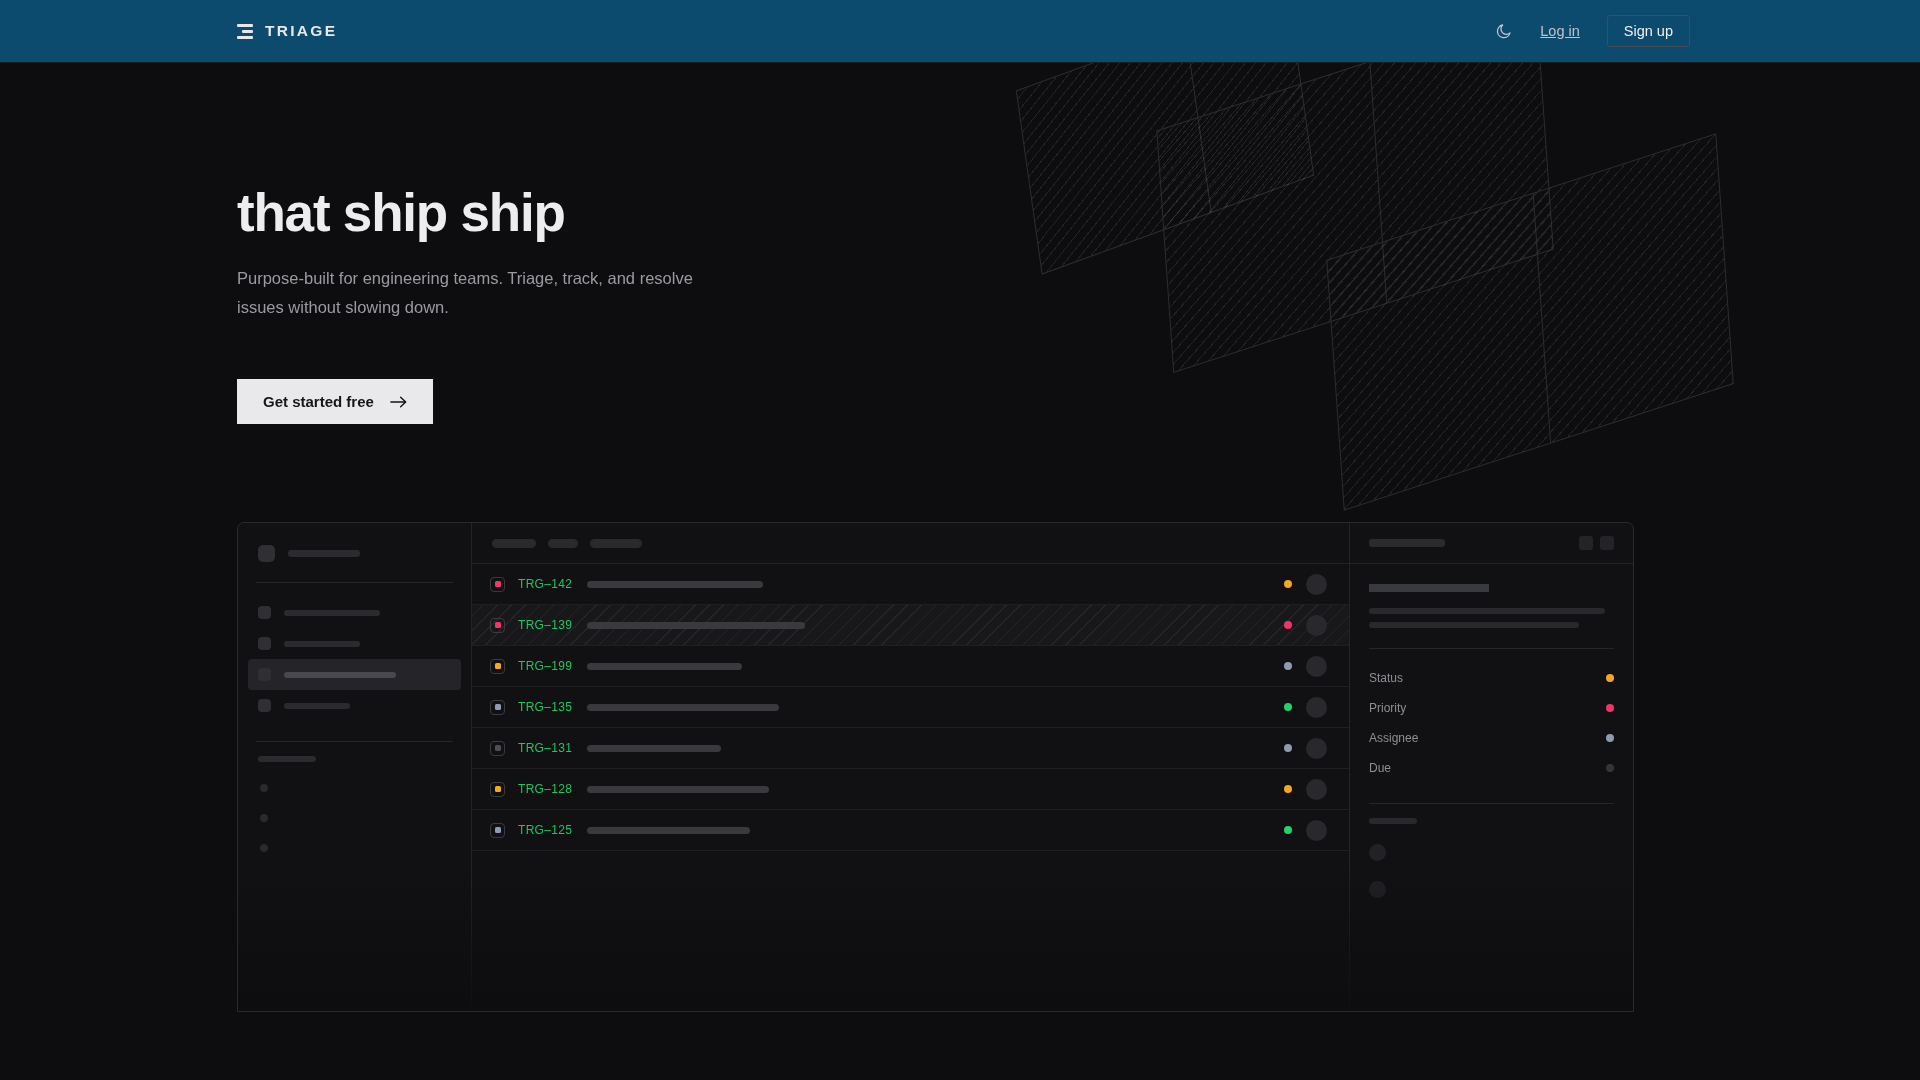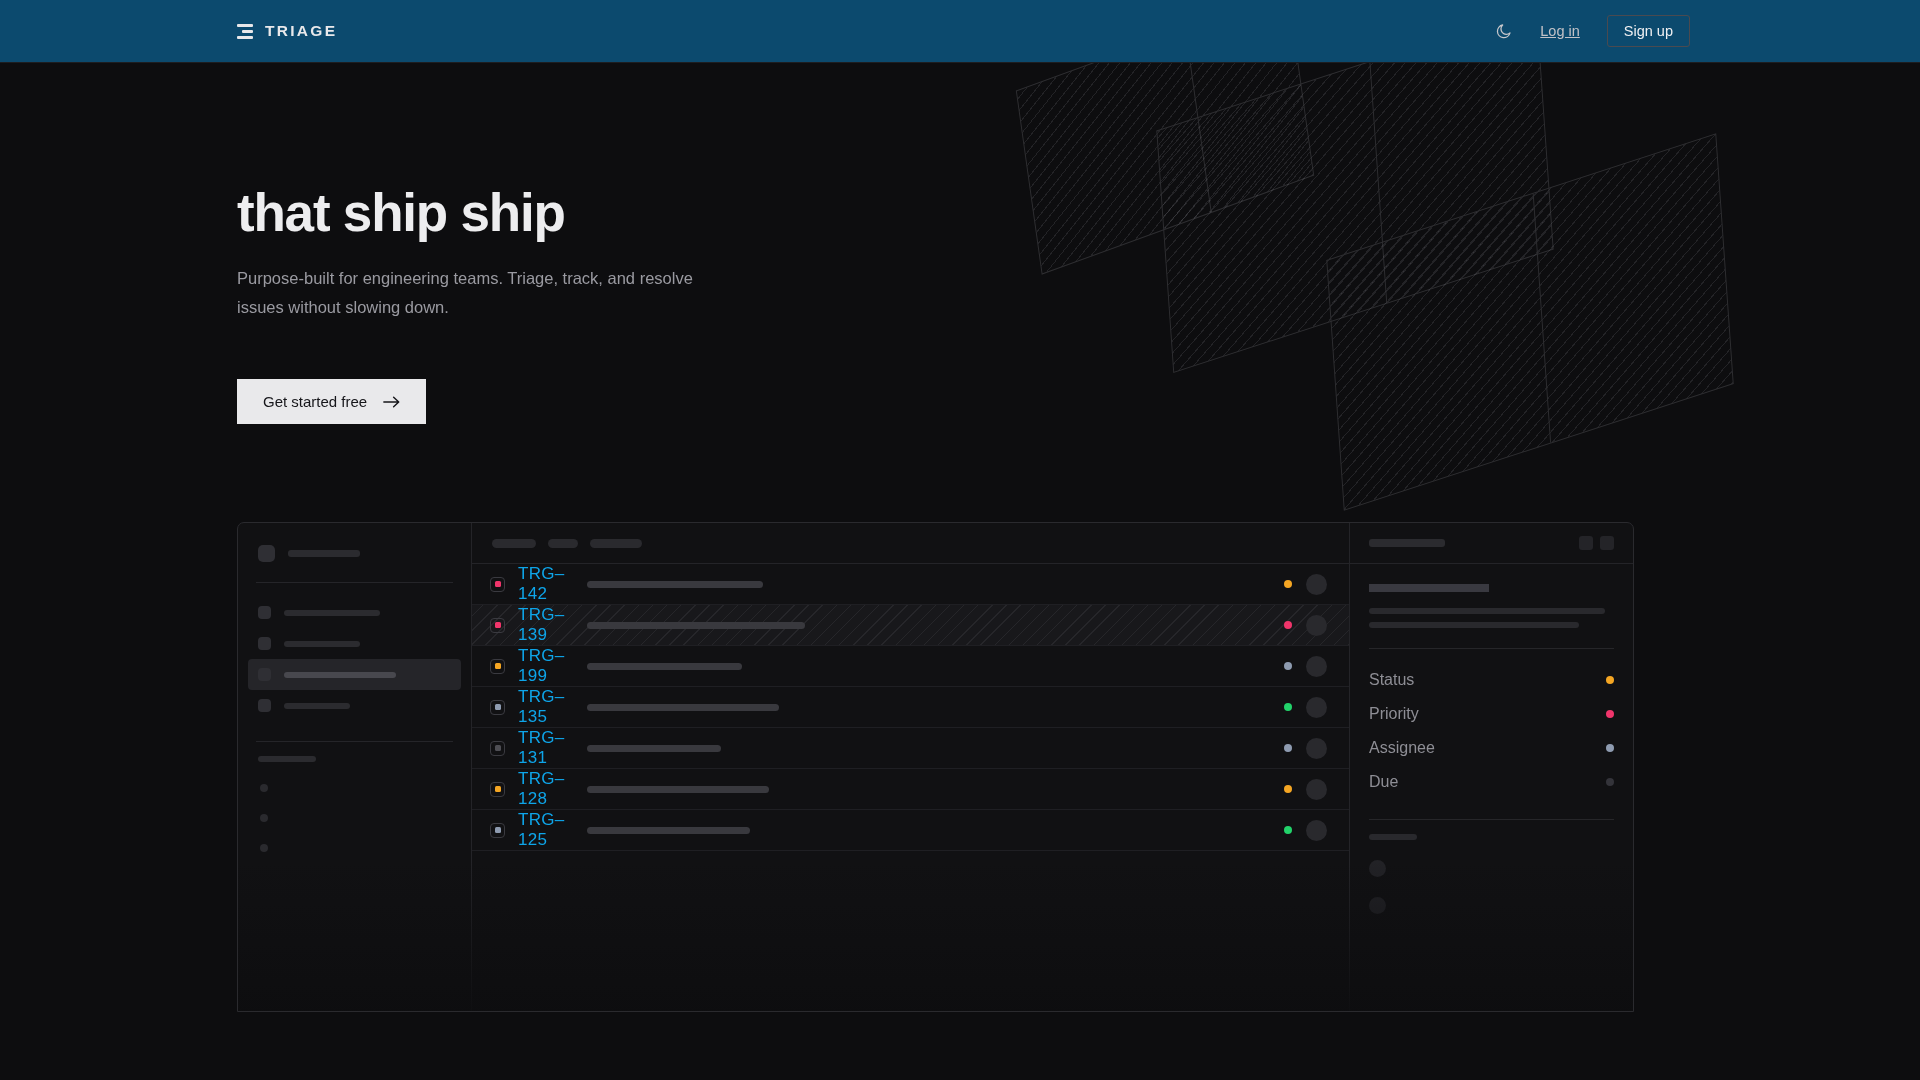--- a/index.html
+++ b/index.html
@@ -54,21 +54,21 @@
     font-size:53px; line-height:1.17; font-weight:700;
     color:#ededef; letter-spacing:-1.2px;
   }
   .hero p {
     margin-top:20px; font-size:16.5px; line-height:1.76;
     color:#9a9aa1; max-width:480px;
   }
   .cta {
     margin-top:57px; display:inline-flex; align-items:center; gap:16px;
     background:#e9e9eb; color:#16161a;
-    padding:14px 26px; font-size:15px; font-weight:400;
+    padding:14px 26px; font-size:15px; font-weight:700;
     border:none; font-family:inherit; cursor:pointer;
   }
   .cta svg { width:17px; height:14px; display:block; }
 
   
   .app {
     position:absolute; left:237px; top:522px; width:1397px; height:490px;
     border:1px solid #2a2a2e; border-radius:7px 7px 0 0;
     display:flex; overflow:hidden; background:#111113; z-index:2;
   }
@@ -107,38 +107,38 @@
   .row.sel::before {
     content:""; position:absolute; inset:0;
     background:repeating-linear-gradient(-45deg, rgba(160,160,170,.10) 0 1px, transparent 1px 10px);
     pointer-events:none;
   }
   .badge {
     width:15px; height:15px; border-radius:4px; border:1px solid #3a3a40;
     display:flex; align-items:center; justify-content:center; flex:none; position:relative;
   }
   .badge i { width:6px; height:6px; border-radius:1.5px; display:block; }
-  .row-id { color:#0ea5e9; font-size:17px; letter-spacing:.3px; flex:none; width:56px; position:relative; }
+  .row-id { color:#22c55e; font-size:12px; letter-spacing:.3px; flex:none; width:56px; position:relative; }
   .row-title { height:7px; border-radius:4px; background:#39393e; position:relative; }
   .row-right { margin-left:auto; display:flex; align-items:center; gap:14px; position:relative; }
   .status-dot { width:8px; height:8px; border-radius:50%; display:block; }
   .avatar { width:21px; height:21px; border-radius:50%; background:#29292d; display:block; }
 
   
   .detail { width:283px; flex:none; display:flex; flex-direction:column; min-width:0; }
   .detail-bar { height:41px; border-bottom:1px solid #242428; display:flex; align-items:center; padding:0 19px; flex:none; }
   .detail-bar .sk { width:76px; height:8px; }
   .detail-actions { margin-left:auto; display:flex; gap:7px; }
   .detail-actions span { width:14px; height:14px; border-radius:3px; background:#242428; display:block; }
   .detail-body { padding:20px 19px 0; }
   .d-title { width:120px; height:8px; background:#393940; margin-bottom:16px; }
   .d-line { height:6px; background:#29292d; border-radius:3px; margin-bottom:8px; }
   .d-div { height:1px; background:#262629; margin:20px 0 14px; }
   .meta { display:flex; align-items:center; justify-content:space-between; padding:8px 0; }
-  .meta-k { color:#8e8e95; font-size:16px; }
+  .meta-k { color:#8e8e95; font-size:12px; }
   .meta-dot { width:8px; height:8px; border-radius:50%; display:block; }
   .d-foot-label { width:48px; height:6px; background:#29292d; border-radius:3px; margin-top:10px; }
   .d-av { width:17px; height:17px; border-radius:50%; background:#222226; margin-top:20px; }
 </style>
 </head>
 <body>
 
 <div class="page">
 
   <div class="deco-layer">

